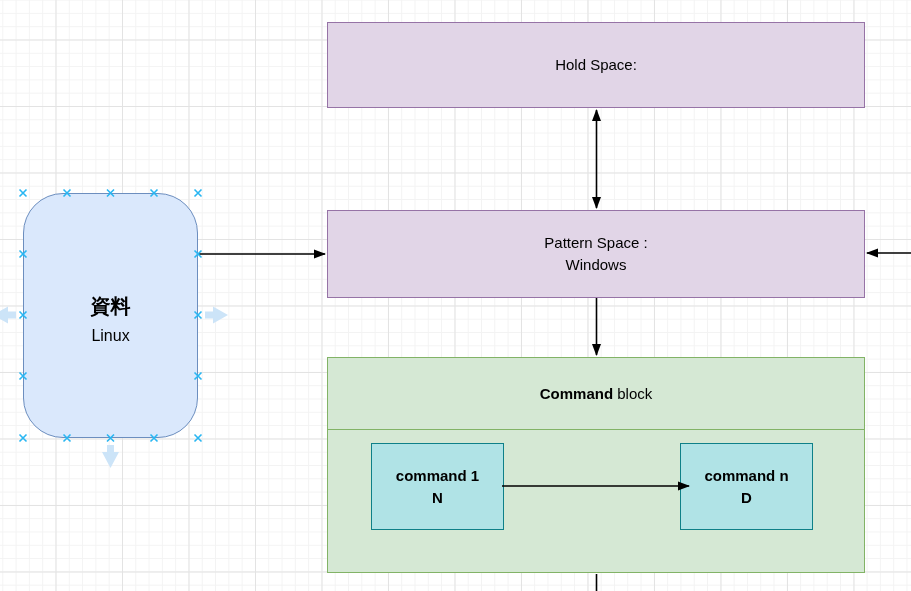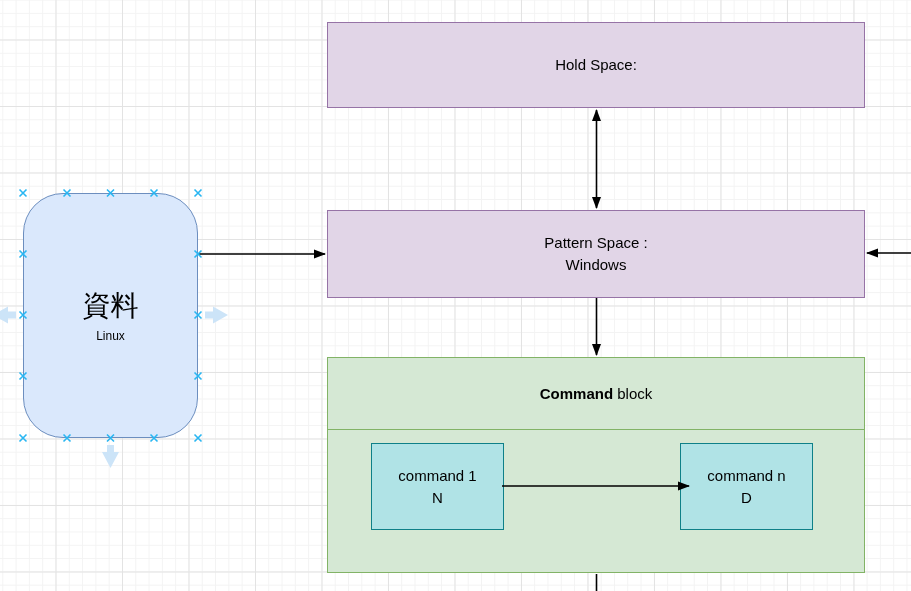--- a/index.html
+++ b/index.html
@@ -17,26 +17,26 @@
     color:#000;
   }
   .node{position:absolute;box-sizing:border-box;font-size:15px;line-height:22px;}
   .center{display:flex;align-items:center;justify-content:center;text-align:center;}
   .col{flex-direction:column;}
   .purple{background:#E1D5E7;border:1.4px solid #9673A6;}
   #hold{left:327px;top:22px;width:538px;height:86px;}
   #pattern{left:327px;top:210px;width:538px;height:88px;}
   #command{left:327px;top:357px;width:538px;height:216px;background:#D5E8D4;border:1.4px solid #82B366;}
   #command-header{box-sizing:border-box;height:72px;border-bottom:1.4px solid #82B366;}
-  .cmd{position:absolute;width:131px;height:85px;background:#B0E3E6;border:1.4px solid #0E8088;}
+  .cmd{position:absolute;width:131px;height:85px;background:#B0E3E6;border:1.4px solid #0E8088;font-weight:bold;}
   #cmd1{left:43px;top:85px;}
   #cmdn{left:352px;top:85px;}
   #datanode{left:23px;top:193px;width:175px;height:245px;background:#DAE8FC;border:1.3px solid #6C8EBF;border-radius:40px;padding-top:4px;}
-  .dn-title{font-size:28px;font-weight:normal;line-height:34px;}
-  .dn-sub{font-size:12px;line-height:22px;margin-top:2px;}
+  .dn-title{font-size:20px;font-weight:bold;line-height:34px;}
+  .dn-sub{font-size:16px;line-height:22px;margin-top:2px;}
   .overlay{position:absolute;left:0;top:0;pointer-events:none;}
 </style>
 </head>
 <body>
 
 <div class="canvas">
 
   <div id="hold" class="node purple center">
     <span>Hold Space:</span>
   </div>

